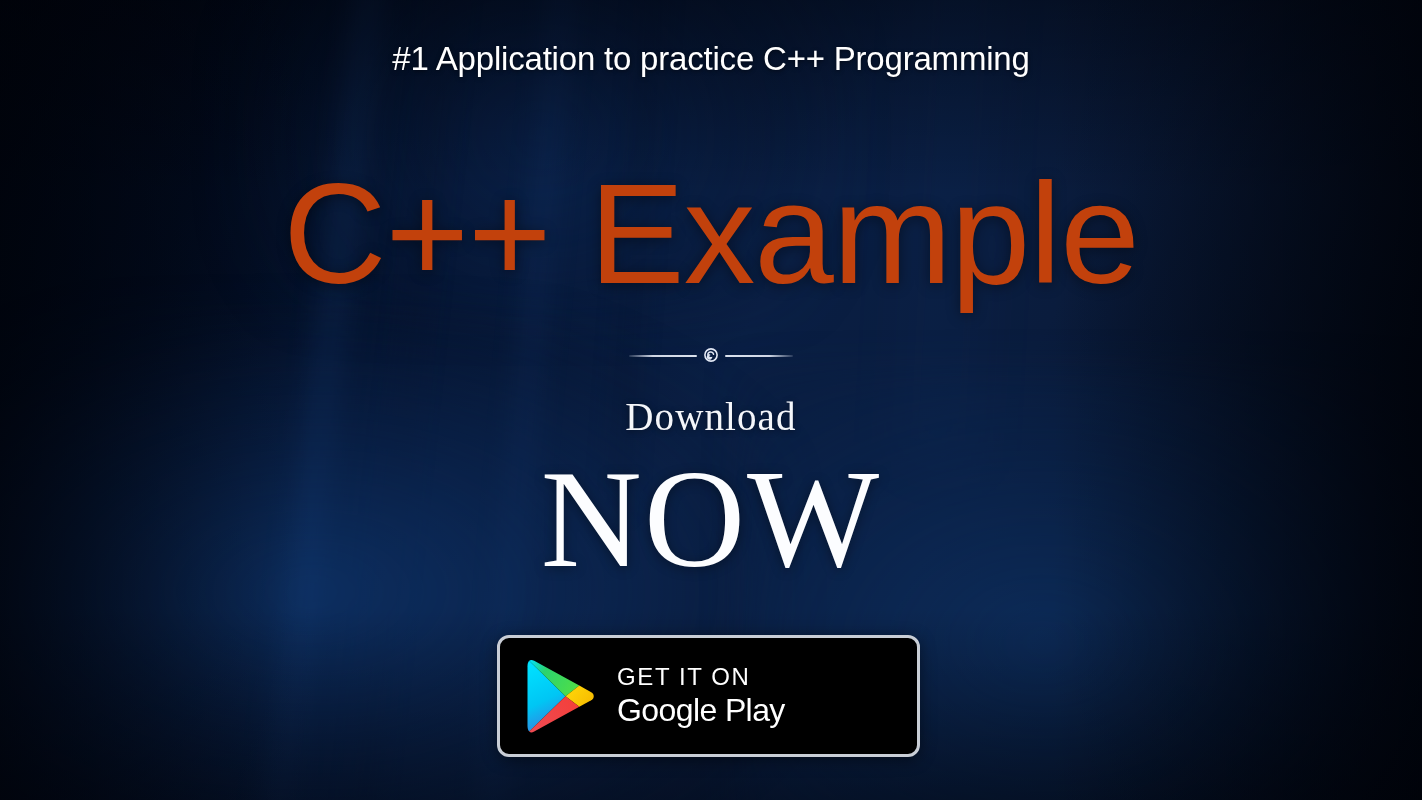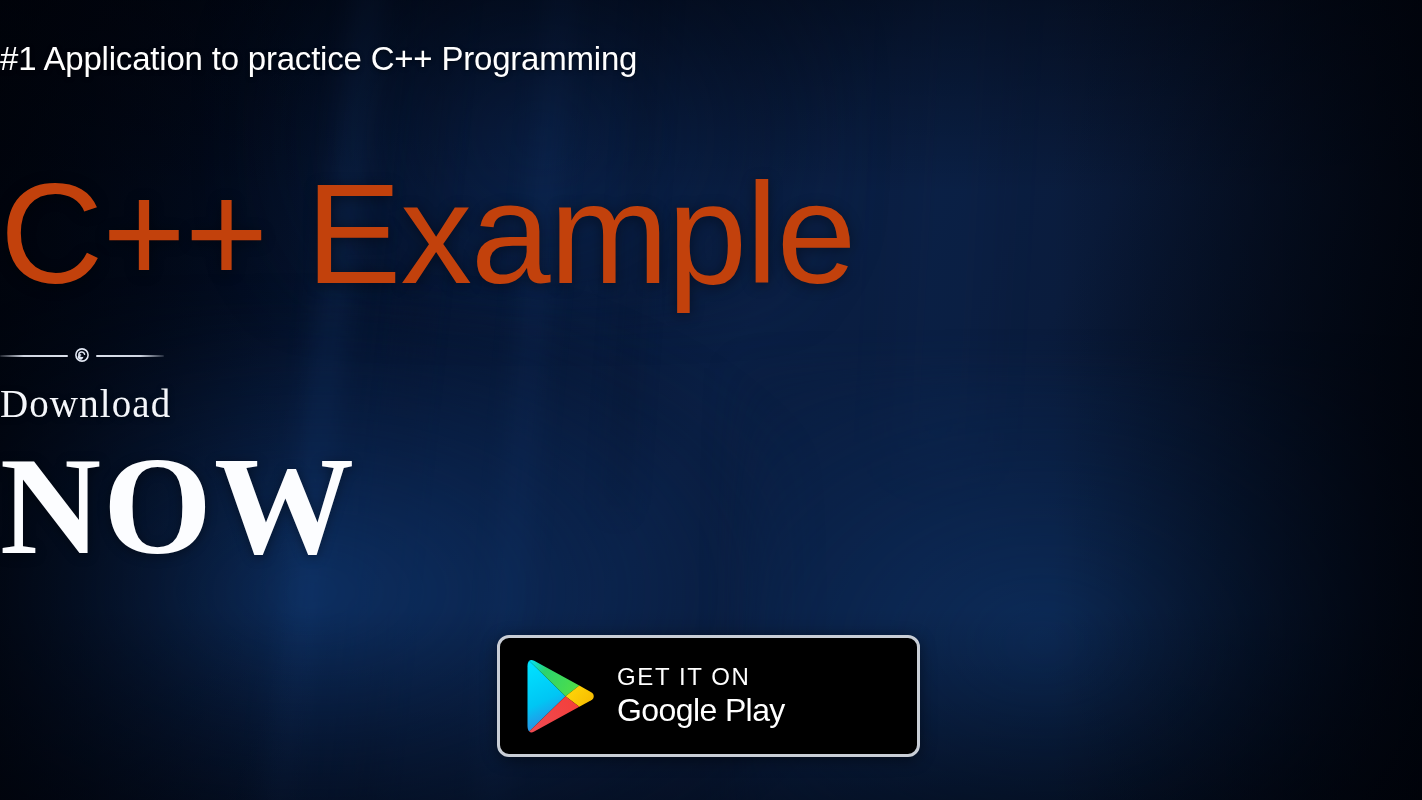--- a/index.html
+++ b/index.html
@@ -99,21 +99,21 @@
   .streak.s5 {
     left:63%; width:110px; height:70%; top:-12%;
     transform:rotate(3deg);
     background:linear-gradient(90deg, rgba(0,0,0,0) 0%, rgba(24,62,122,0.22) 50%, rgba(0,0,0,0) 100%);
     filter:blur(26px);
   }
 
   
   .content {
     position:absolute; inset:0;
-    display:flex; flex-direction:column; 
+    display:flex; flex-direction:column; align-items:center;
   }
 
   .tagline {
     margin-top:40px;
     font-size:33px;
     font-weight:400;
     color:#ffffff;
     letter-spacing:-0.2px;
     white-space:nowrap;
     text-shadow:0 1px 4px rgba(0,0,0,0.55);
@@ -150,36 +150,36 @@
     right:0;
     background:linear-gradient(270deg, rgba(214,221,236,0.15) 0%, rgba(225,231,243,0.92) 35%, rgba(230,236,246,0.95) 100%);
   }
   .divider .ornament {
     position:relative;
     width:18px; height:18px;
   }
   .divider .ornament svg { display:block; }
 
   .download {
-    margin-top:17px;
+    margin-top:30px;
     font-family:"Liberation Serif", serif;
     font-size:39px;
     font-weight:400;
     color:#f4f6fa;
     letter-spacing:1.1px;
     white-space:nowrap;
     text-shadow:0 1px 6px rgba(0,0,0,0.45);
   }
 
   .now {
     margin-top:6px;
     font-family:"Liberation Serif", serif;
     font-size:140px;
     line-height:1.06;
-    font-weight:700;
+    font-weight:400;
     color:#fcfdff;
     letter-spacing:2px;
     white-space:nowrap;
     text-shadow:0 2px 12px rgba(0,0,0,0.40);
   }
 
   
   .badge {
     position:absolute;
     left:497px; top:635px;

